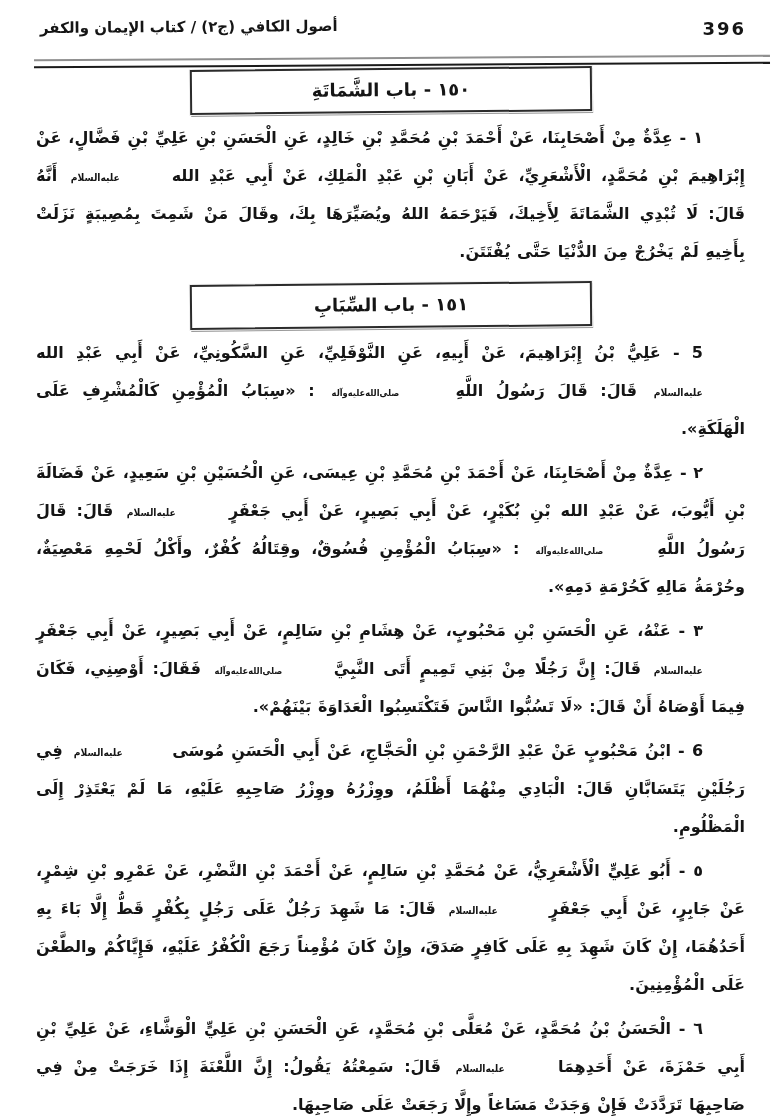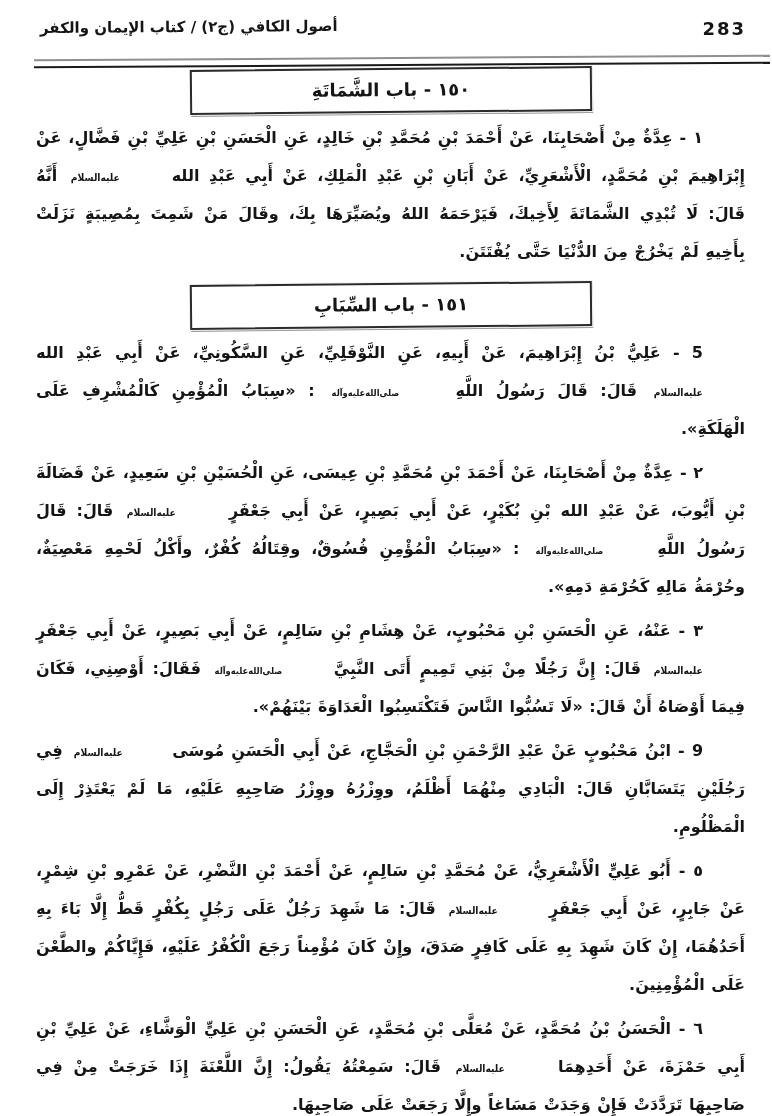--- a/index.html
+++ b/index.html
@@ -76,39 +76,39 @@
   }
   .honorific.imam { font-size: 10px; }
   .honorific.prophet { font-size: 9px; letter-spacing: -0.3px; }
 </style>
 </head>
 <body>
 
 <div class="page">
 
   <div class="header">
-    <div class="page-number">283</div>
+    <div class="page-number">396</div>
     <div class="header-title">أصول الكافي (ج٢) / كتاب الإيمان والكفر</div>
   </div>
 
   <div class="header-rule"></div>
 
   <div class="content">
 
     <div class="chapter-box">
       <span class="chapter-title">١٥٠ - باب الشَّمَاتَةِ</span>
     </div>
 
     <p class="hadith"><span>١ - عِدَّةٌ مِنْ أَصْحَابِنَا، عَنْ أَحْمَدَ بْنِ مُحَمَّدِ بْنِ خَالِدٍ، عَنِ الْحَسَنِ بْنِ عَلِيِّ بْنِ فَضَّالٍ، عَنْ إِبْرَاهِيمَ بْنِ مُحَمَّدٍ، الْأَشْعَرِيِّ، عَنْ أَبَانِ بْنِ عَبْدِ الْمَلِكِ، عَنْ أَبِي عَبْدِ الله </span><span class="honorific imam">عليه‌السلام</span><span> أَنَّهُ قَالَ: لَا تُبْدِي الشَّمَاتَةَ لِأَخِيكَ، فَيَرْحَمَهُ اللهُ ويُصَيِّرَهَا بِكَ، وقَالَ مَنْ شَمِتَ بِمُصِيبَةٍ نَزَلَتْ بِأَخِيهِ لَمْ يَخْرُجْ مِنَ الدُّنْيَا حَتَّى يُفْتَتَنَ.</span></p>
 
     <div class="chapter-box second">
       <span class="chapter-title">١٥١ - باب السِّبَابِ</span>
     </div>
 
     <p class="hadith"><span>5 - عَلِيُّ بْنُ إِبْرَاهِيمَ، عَنْ أَبِيهِ، عَنِ النَّوْفَلِيِّ، عَنِ السَّكُونِيِّ، عَنْ أَبِي عَبْدِ الله </span><span class="honorific imam">عليه‌السلام</span><span> قَالَ: قَالَ رَسُولُ اللَّهِ </span><span class="honorific prophet">صلى‌الله‌عليه‌وآله</span><span> : «سِبَابُ الْمُؤْمِنِ كَالْمُشْرِفِ عَلَى الْهَلَكَةِ».</span></p>
     <p class="hadith"><span>٢ - عِدَّةٌ مِنْ أَصْحَابِنَا، عَنْ أَحْمَدَ بْنِ مُحَمَّدِ بْنِ عِيسَى، عَنِ الْحُسَيْنِ بْنِ سَعِيدٍ، عَنْ فَضَالَةَ بْنِ أَيُّوبَ، عَنْ عَبْدِ الله بْنِ بُكَيْرٍ، عَنْ أَبِي بَصِيرٍ، عَنْ أَبِي جَعْفَرٍ </span><span class="honorific imam">عليه‌السلام</span><span> قَالَ: قَالَ رَسُولُ اللَّهِ </span><span class="honorific prophet">صلى‌الله‌عليه‌وآله</span><span> : «سِبَابُ الْمُؤْمِنِ فُسُوقٌ، وقِتَالُهُ كُفْرٌ، وأَكْلُ لَحْمِهِ مَعْصِيَةٌ، وحُرْمَةُ مَالِهِ كَحُرْمَةِ دَمِهِ».</span></p>
     <p class="hadith"><span>٣ - عَنْهُ، عَنِ الْحَسَنِ بْنِ مَحْبُوبٍ، عَنْ هِشَامِ بْنِ سَالِمٍ، عَنْ أَبِي بَصِيرٍ، عَنْ أَبِي جَعْفَرٍ </span><span class="honorific imam">عليه‌السلام</span><span> قَالَ: إِنَّ رَجُلًا مِنْ بَنِي تَمِيمٍ أَتَى النَّبِيَّ </span><span class="honorific prophet">صلى‌الله‌عليه‌وآله</span><span> فَقَالَ: أَوْصِنِي، فَكَانَ فِيمَا أَوْصَاهُ أَنْ قَالَ: «لَا تَسُبُّوا النَّاسَ فَتَكْتَسِبُوا الْعَدَاوَةَ بَيْنَهُمْ».</span></p>
-    <p class="hadith"><span>9 - ابْنُ مَحْبُوبٍ عَنْ عَبْدِ الرَّحْمَنِ بْنِ الْحَجَّاجِ، عَنْ أَبِي الْحَسَنِ مُوسَى </span><span class="honorific imam">عليه‌السلام</span><span> فِي رَجُلَيْنِ يَتَسَابَّانِ قَالَ: الْبَادِي مِنْهُمَا أَظْلَمُ، ووِزْرُهُ ووِزْرُ صَاحِبِهِ عَلَيْهِ، مَا لَمْ يَعْتَذِرْ إِلَى الْمَظْلُومِ.</span></p>
+    <p class="hadith"><span>6 - ابْنُ مَحْبُوبٍ عَنْ عَبْدِ الرَّحْمَنِ بْنِ الْحَجَّاجِ، عَنْ أَبِي الْحَسَنِ مُوسَى </span><span class="honorific imam">عليه‌السلام</span><span> فِي رَجُلَيْنِ يَتَسَابَّانِ قَالَ: الْبَادِي مِنْهُمَا أَظْلَمُ، ووِزْرُهُ ووِزْرُ صَاحِبِهِ عَلَيْهِ، مَا لَمْ يَعْتَذِرْ إِلَى الْمَظْلُومِ.</span></p>
     <p class="hadith"><span>٥ - أَبُو عَلِيٍّ الْأَشْعَرِيُّ، عَنْ مُحَمَّدِ بْنِ سَالِمٍ، عَنْ أَحْمَدَ بْنِ النَّضْرِ، عَنْ عَمْرِو بْنِ شِمْرٍ، عَنْ جَابِرٍ، عَنْ أَبِي جَعْفَرٍ </span><span class="honorific imam">عليه‌السلام</span><span> قَالَ: مَا شَهِدَ رَجُلٌ عَلَى رَجُلٍ بِكُفْرٍ قَطُّ إِلَّا بَاءَ بِهِ أَحَدُهُمَا، إِنْ كَانَ شَهِدَ بِهِ عَلَى كَافِرٍ صَدَقَ، وإِنْ كَانَ مُؤْمِناً رَجَعَ الْكُفْرُ عَلَيْهِ، فَإِيَّاكُمْ والطَّعْنَ عَلَى الْمُؤْمِنِينَ.</span></p>
     <p class="hadith"><span>٦ - الْحَسَنُ بْنُ مُحَمَّدٍ، عَنْ مُعَلَّى بْنِ مُحَمَّدٍ، عَنِ الْحَسَنِ بْنِ عَلِيٍّ الْوَشَّاءِ، عَنْ عَلِيِّ بْنِ أَبِي حَمْزَةَ، عَنْ أَحَدِهِمَا </span><span class="honorific imam">عليه‌السلام</span><span> قَالَ: سَمِعْتُهُ يَقُولُ: إِنَّ اللَّعْنَةَ إِذَا خَرَجَتْ مِنْ فِي صَاحِبِهَا تَرَدَّدَتْ فَإِنْ وَجَدَتْ مَسَاغاً وإِلَّا رَجَعَتْ عَلَى صَاحِبِهَا.</span></p>
 
   </div>
 </div>
 
 </body></html>

